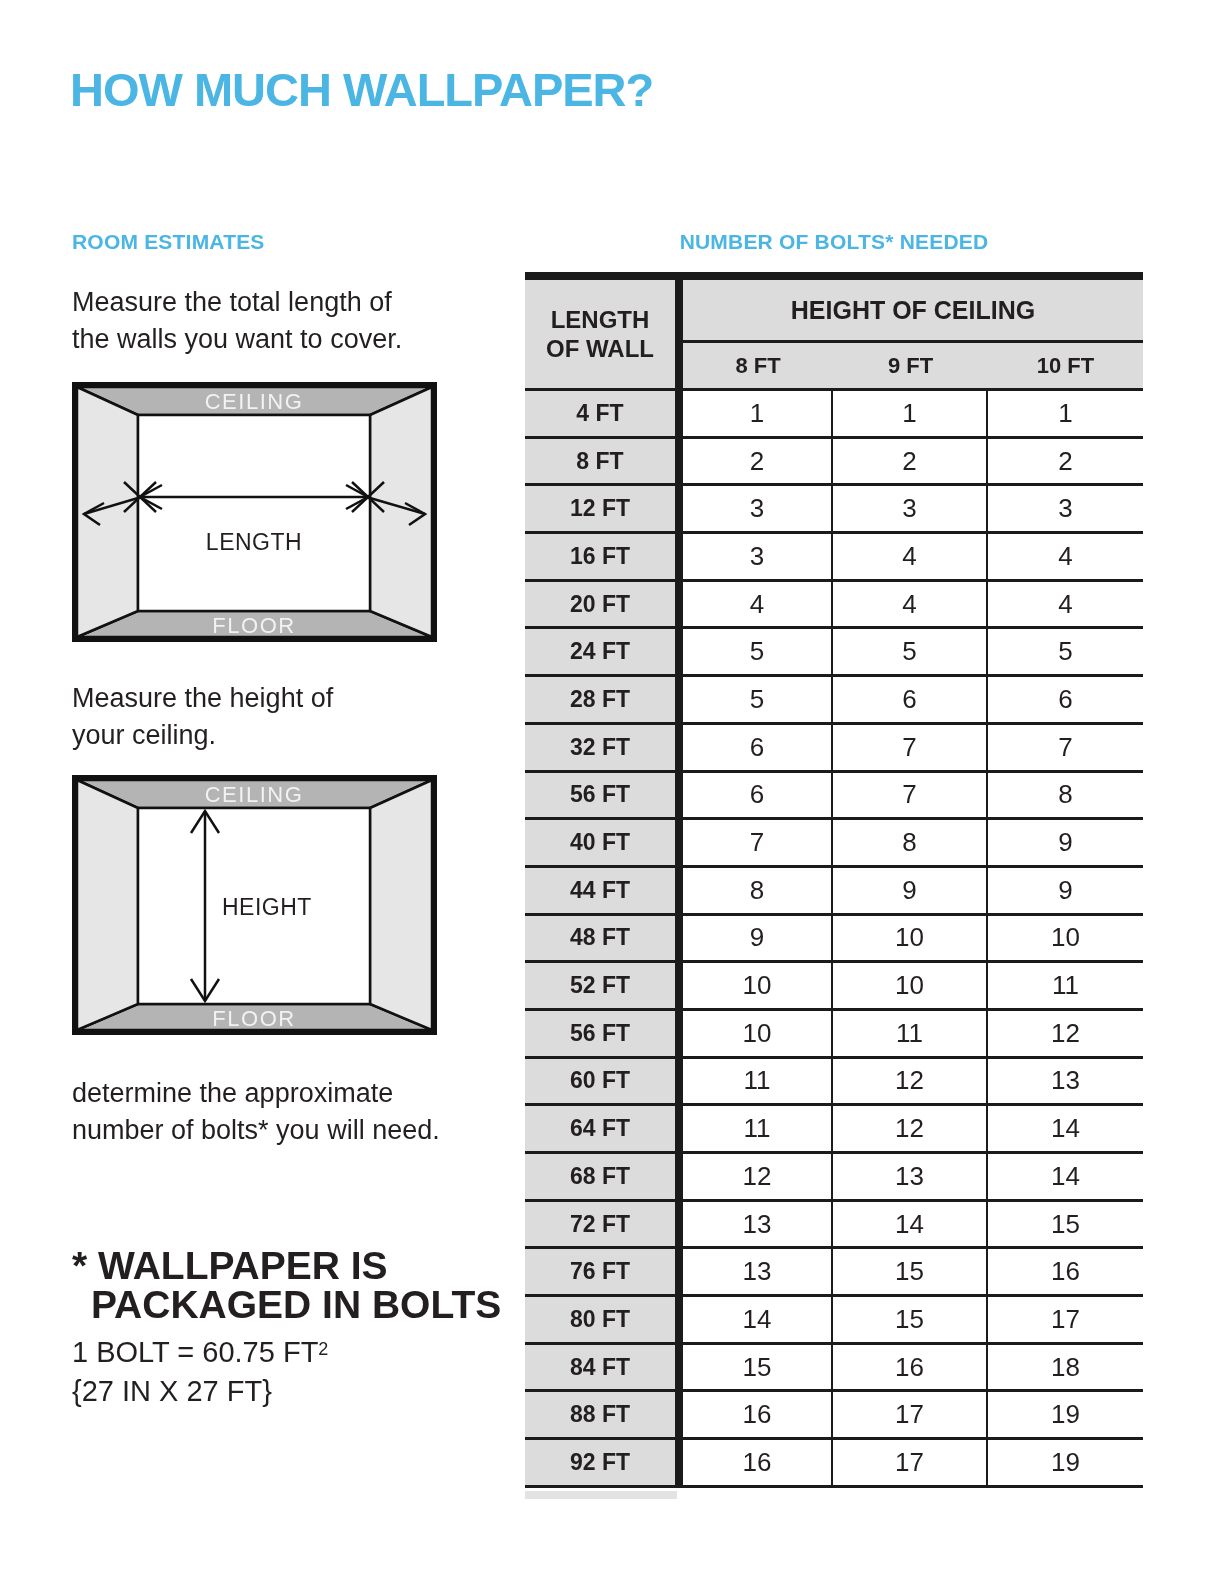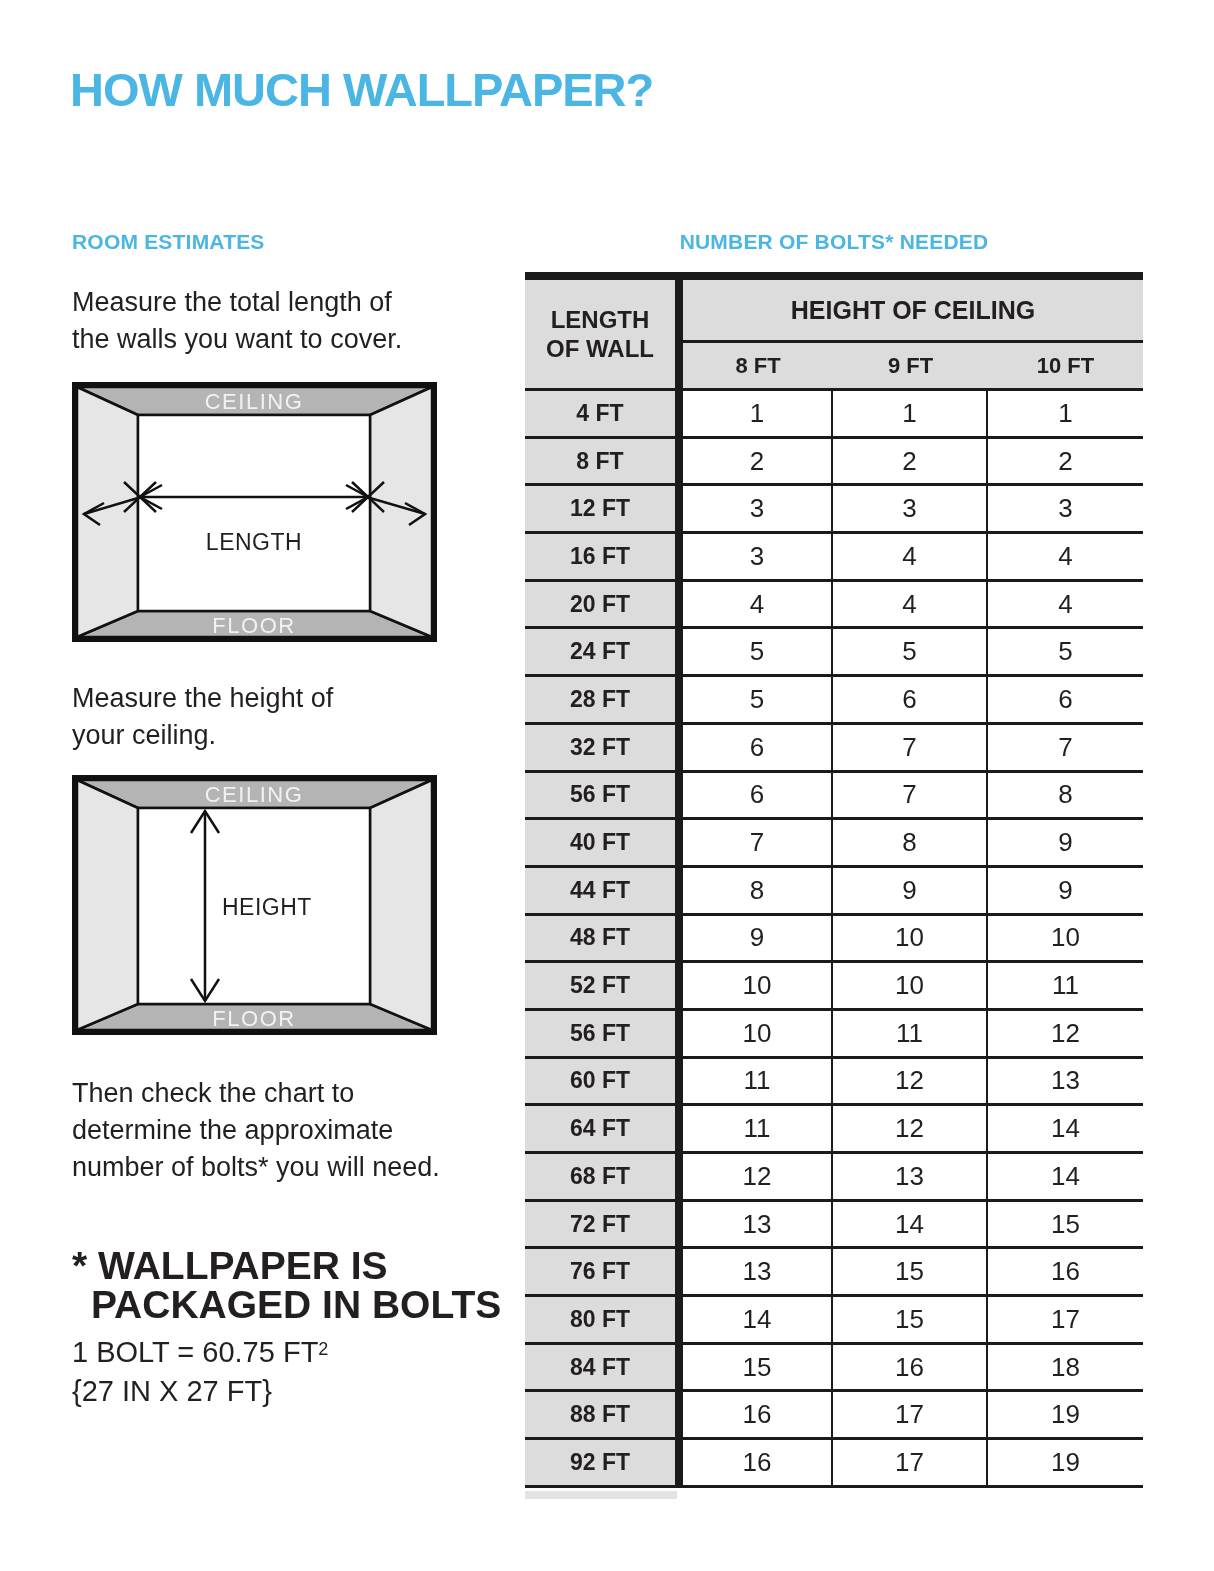--- a/index.html
+++ b/index.html
@@ -111,21 +111,20 @@
       <g stroke="#111111" stroke-width="2.5" fill="none">
         <line x1="133" y1="36" x2="133" y2="226"></line>
         <polyline points="119,58 133,36 147,58"></polyline>
         <polyline points="119,204 133,226 147,204"></polyline>
       </g>
       <text x="150" y="140" text-anchor="start" font-size="23" letter-spacing="0.5" fill="#231f20">HEIGHT</text>
     </svg>
   </div>
 
   <div class="body-text step3">
-    <div>Then check the chart to</div>
     <div>determine the approximate</div>
     <div>number of bolts* you will need.</div>
   </div>
 
   <div class="footnote">
     <div>* WALLPAPER IS</div>
     <div class="indent">PACKAGED IN BOLTS</div>
   </div>
 
   <div class="bolt-eq">

